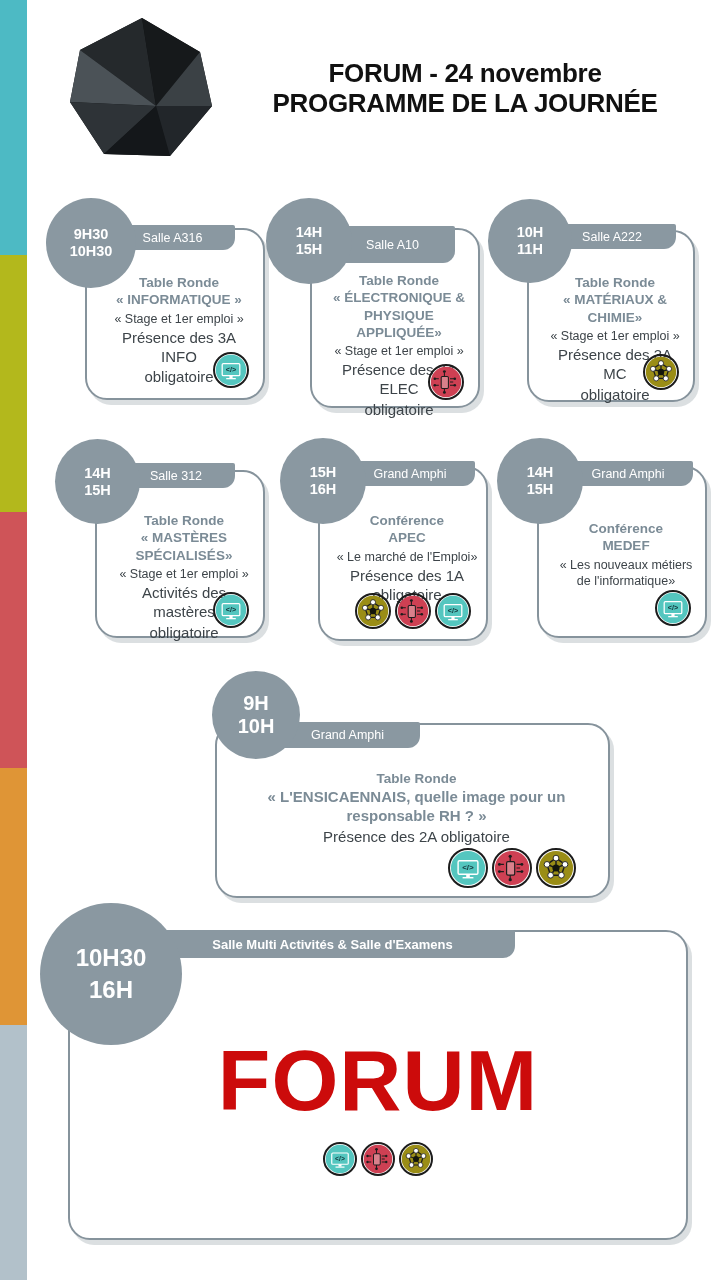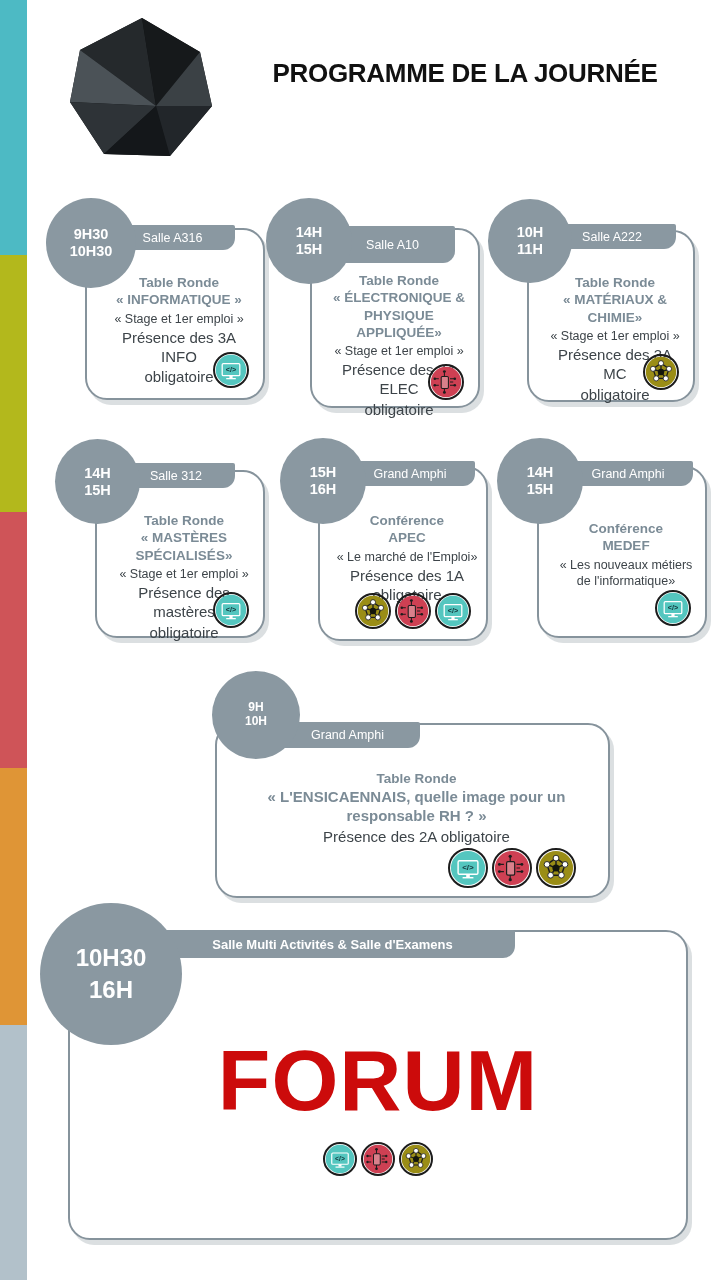--- a/index.html
+++ b/index.html
@@ -131,20 +131,21 @@
       <polygon points="82,4 20,36 96,92" fill="#25292c"></polygon>
       <polygon points="82,4 140,38 96,92" fill="#16191b"></polygon>
       <polygon points="20,36 10,88 96,92" fill="#4b5257"></polygon>
       <polygon points="140,38 152,92 96,92" fill="#3b4145"></polygon>
       <polygon points="10,88 44,140 96,92" fill="#2e3337"></polygon>
       <polygon points="44,140 110,142 96,92" fill="#14171a"></polygon>
       <polygon points="110,142 152,92 96,92" fill="#22262a"></polygon>
     </svg>
   </div>
   <div id="title">
+    <span class="l1">FORUM - 24 novembre</span>
     <span class="l2">PROGRAMME DE LA JOURNÉE</span>
   </div>
 </div>
 
 <div class="card" style="left:85px; top:228px; width:180px; height:172px;">
   <div class="card-body" style="top:44px;">
     <span class="t-title">Table Ronde</span>
     <span class="t-title">« INFORMATIQUE »</span>
     <span class="t-sub">« Stage et 1er emploi »</span>
     <span class="t-note">Présence des 3A INFO</span>
@@ -233,21 +234,21 @@
 </div>
 <div class="room" style="left:548px; top:224px; width:128px; height:25px;">
   <span>Salle A222</span>
 </div>
 
 <div class="card" style="left:95px; top:470px; width:170px; height:168px;">
   <div class="card-body" style="top:40px;">
     <span class="t-title">Table Ronde</span>
     <span class="t-title">« MASTÈRES SPÉCIALISÉS»</span>
     <span class="t-sub">« Stage et 1er emploi »</span>
-    <span class="t-note">Présence des mastères</span>
+    <span class="t-note">Activités des mastères</span>
     <span class="t-note">obligatoire</span>
   </div>
   <div class="icons" style="right:14px; bottom:8px;">
     <span class="ic">
       <svg viewBox="0 0 40 40">
           <circle cx="20" cy="20" r="19" fill="#54c6bf"></circle>
         <rect x="9" y="12" width="22" height="15" rx="1.5" fill="none" stroke="#ffffff" stroke-width="1.6"></rect>
         <rect x="18" y="27" width="4" height="3" fill="#ffffff"></rect>
           <rect x="14" y="30" width="12" height="1.6" fill="#ffffff"></rect>
         <text x="20" y="22.5" font-family="Liberation Sans, sans-serif" font-size="9" fill="#12343a" text-anchor="middle" font-weight="bold">&lt;/&gt;</text>
@@ -384,21 +385,21 @@
         <circle cx="20" cy="20" r="4" fill="#14160c"></circle>
         <circle cx="20" cy="9" r="3.2" fill="#ffffff" stroke="#1c1c1c" stroke-width="1"></circle>
         <circle cx="10" cy="16" r="3.2" fill="#ffffff" stroke="#1c1c1c" stroke-width="1"></circle>
         <circle cx="30" cy="16" r="3.2" fill="#ffffff" stroke="#1c1c1c" stroke-width="1"></circle>
         <circle cx="14" cy="28" r="3.2" fill="#ffffff" stroke="#1c1c1c" stroke-width="1"></circle>
         <circle cx="26" cy="28" r="3.2" fill="#ffffff" stroke="#1c1c1c" stroke-width="1"></circle>
       </svg>
     </span>
   </div>
 </div>
-<div class="bubble" style="left:212px; top:671px; width:88px; height:88px; font-size:12px;">
+<div class="bubble" style="left:212px; top:671px; width:88px; height:88px; font-size:20px;">
   <span>9H</span>
   <span>10H</span>
 </div>
 <div class="room" style="left:275px; top:722px; width:145px; height:26px;">
   <span>Grand Amphi</span>
 </div>
 
 <div class="card" style="left:68px; top:930px; width:620px; height:310px; border-radius:22px;">
   <div id="forum-word" style="top: 105px; color: rgb(204, 11, 11);">FORUM</div>
   <div class="icons" style="left:50%; transform:translateX(-50%); bottom:62px;">

